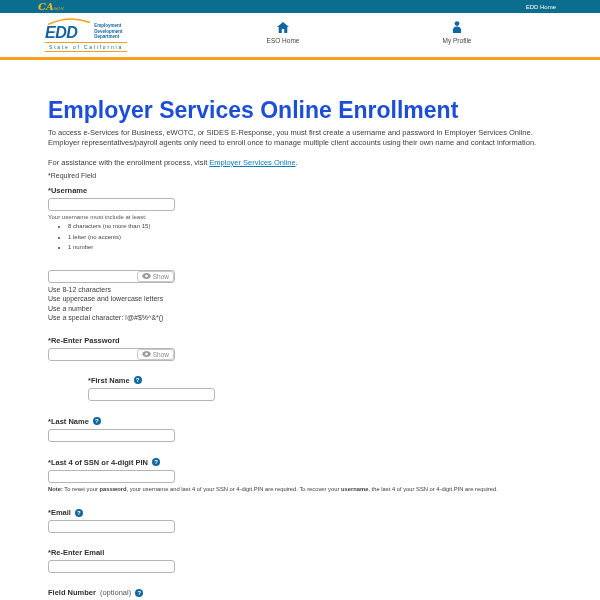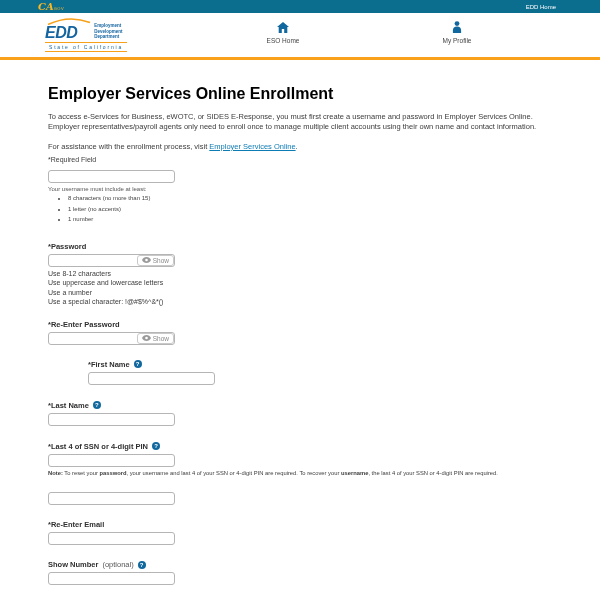--- a/index.html
+++ b/index.html
@@ -49,22 +49,22 @@
     text-decoration:none;
   }
   .nav-eso { left:250px; width:66px; }
   .nav-profile { left:422px; width:70px; }
   .nav-icon { height:12px; display:flex; align-items:flex-end; justify-content:center; }
   .nav-label { font-size:6.5px; color:#444; margin-top:4px; }
 
   
   .content { padding:24px 46px 0 48px; }
   h1.page-title {
-    margin:0 0 8px; font-size:16px; line-height:20px;
-    font-weight:bold; color:#000000;
+    margin:16px 0 8px; font-size:23px; line-height:20px;
+    font-weight:bold; color:#1d4ed8;
   }
   .intro { margin:0 0 4px; font-size:7.5px; line-height:9.5px; color:#3c3c3c; }
   .assist { margin:11px 0 5px; font-size:7.5px; line-height:9px; }
   .link { color:#0d7cb5; text-decoration:underline; cursor:pointer; }
   .required-note { font-size:7px; line-height:8px; margin:0 0 6px; }
 
   .group { }
   .g-username { margin-bottom:18px; }
   .g-password { margin-bottom:13px; }
   .g-repassword { margin-bottom:15px; }
@@ -158,31 +158,31 @@
 
   <h1 class="page-title">Employer Services Online Enrollment</h1>
 
   <p class="intro">To access e-Services for Business, eWOTC, or SIDES E-Response, you must first create a username and password in Employer Services Online. Employer representatives/payroll agents only need to enroll once to manage multiple client accounts using their own name and contact information.</p>
 
   <p class="assist"><span>For assistance with the enrollment process, visit </span><a class="link">Employer Services Online</a><span>.</span></p>
 
   <div class="required-note">*Required Field</div>
 
   <div class="group g-username">
+    <div class="field-label">*Username</div>
     <input class="text-input" type="text" style="">
     <div class="hint-title">Your username must include at least:</div>
     <ul class="hints">
       <li>8 characters (no more than 15)</li>
       <li>1 letter (no accents)</li>
       <li>1 number</li>
     </ul>
   </div>
 
   <div class="group g-password">
-    <div class="field-label">*Password</div>
     <div class="input-wrap">
       <input class="text-input" type="password" style="">
       <span class="show-btn">
         <svg width="9" height="6" viewBox="0 0 9 6">
             <path d="M4.5 0C2.5 0 .9 1.2 0 3c.9 1.8 2.5 3 4.5 3S8.1 4.8 9 3C8.1 1.2 6.5 0 4.5 0z" fill="#9a9a9a"></path>
             <circle cx="4.5" cy="3" r="1.3" fill="#fff"></circle>
           </svg>
         <span>Show</span>
       </span>
     </div>
@@ -227,32 +227,36 @@
   <div class="group g-ssn">
     <div class="field-label">
       <span>*Last 4 of SSN or 4-digit PIN</span>
       <span class="help-icon">?</span>
     </div>
     <input class="text-input" type="text" style="">
     <div class="note"><span class="b">Note:</span><span> To reset your </span><span class="b">password</span><span>, your username and last 4 of your SSN or 4-digit PIN are required. To recover your </span><span class="b">username</span><span>, the last 4 of your SSN or 4-digit PIN are required.</span></div>
   </div>
 
   <div class="group g-email">
+    <div class="field-label">
+      <span>*Email</span>
+      <span class="help-icon">?</span>
+    </div>
     <input class="text-input" type="text" style="">
   </div>
 
   <div class="group g-reemail">
     <div class="field-label">
       <span>*Re-Enter Email</span>
     </div>
     <input class="text-input" type="text" style="">
   </div>
 
   <div class="group g-phone">
     <div class="field-label">
-      <span>Show Number</span>
+      <span>Field Number</span>
       <span class="optional">(optional)</span>
       <span class="help-icon">?</span>
     </div>
     <input class="text-input" type="text" style="">
   </div>
 
 </div>
 
 </body></html>

